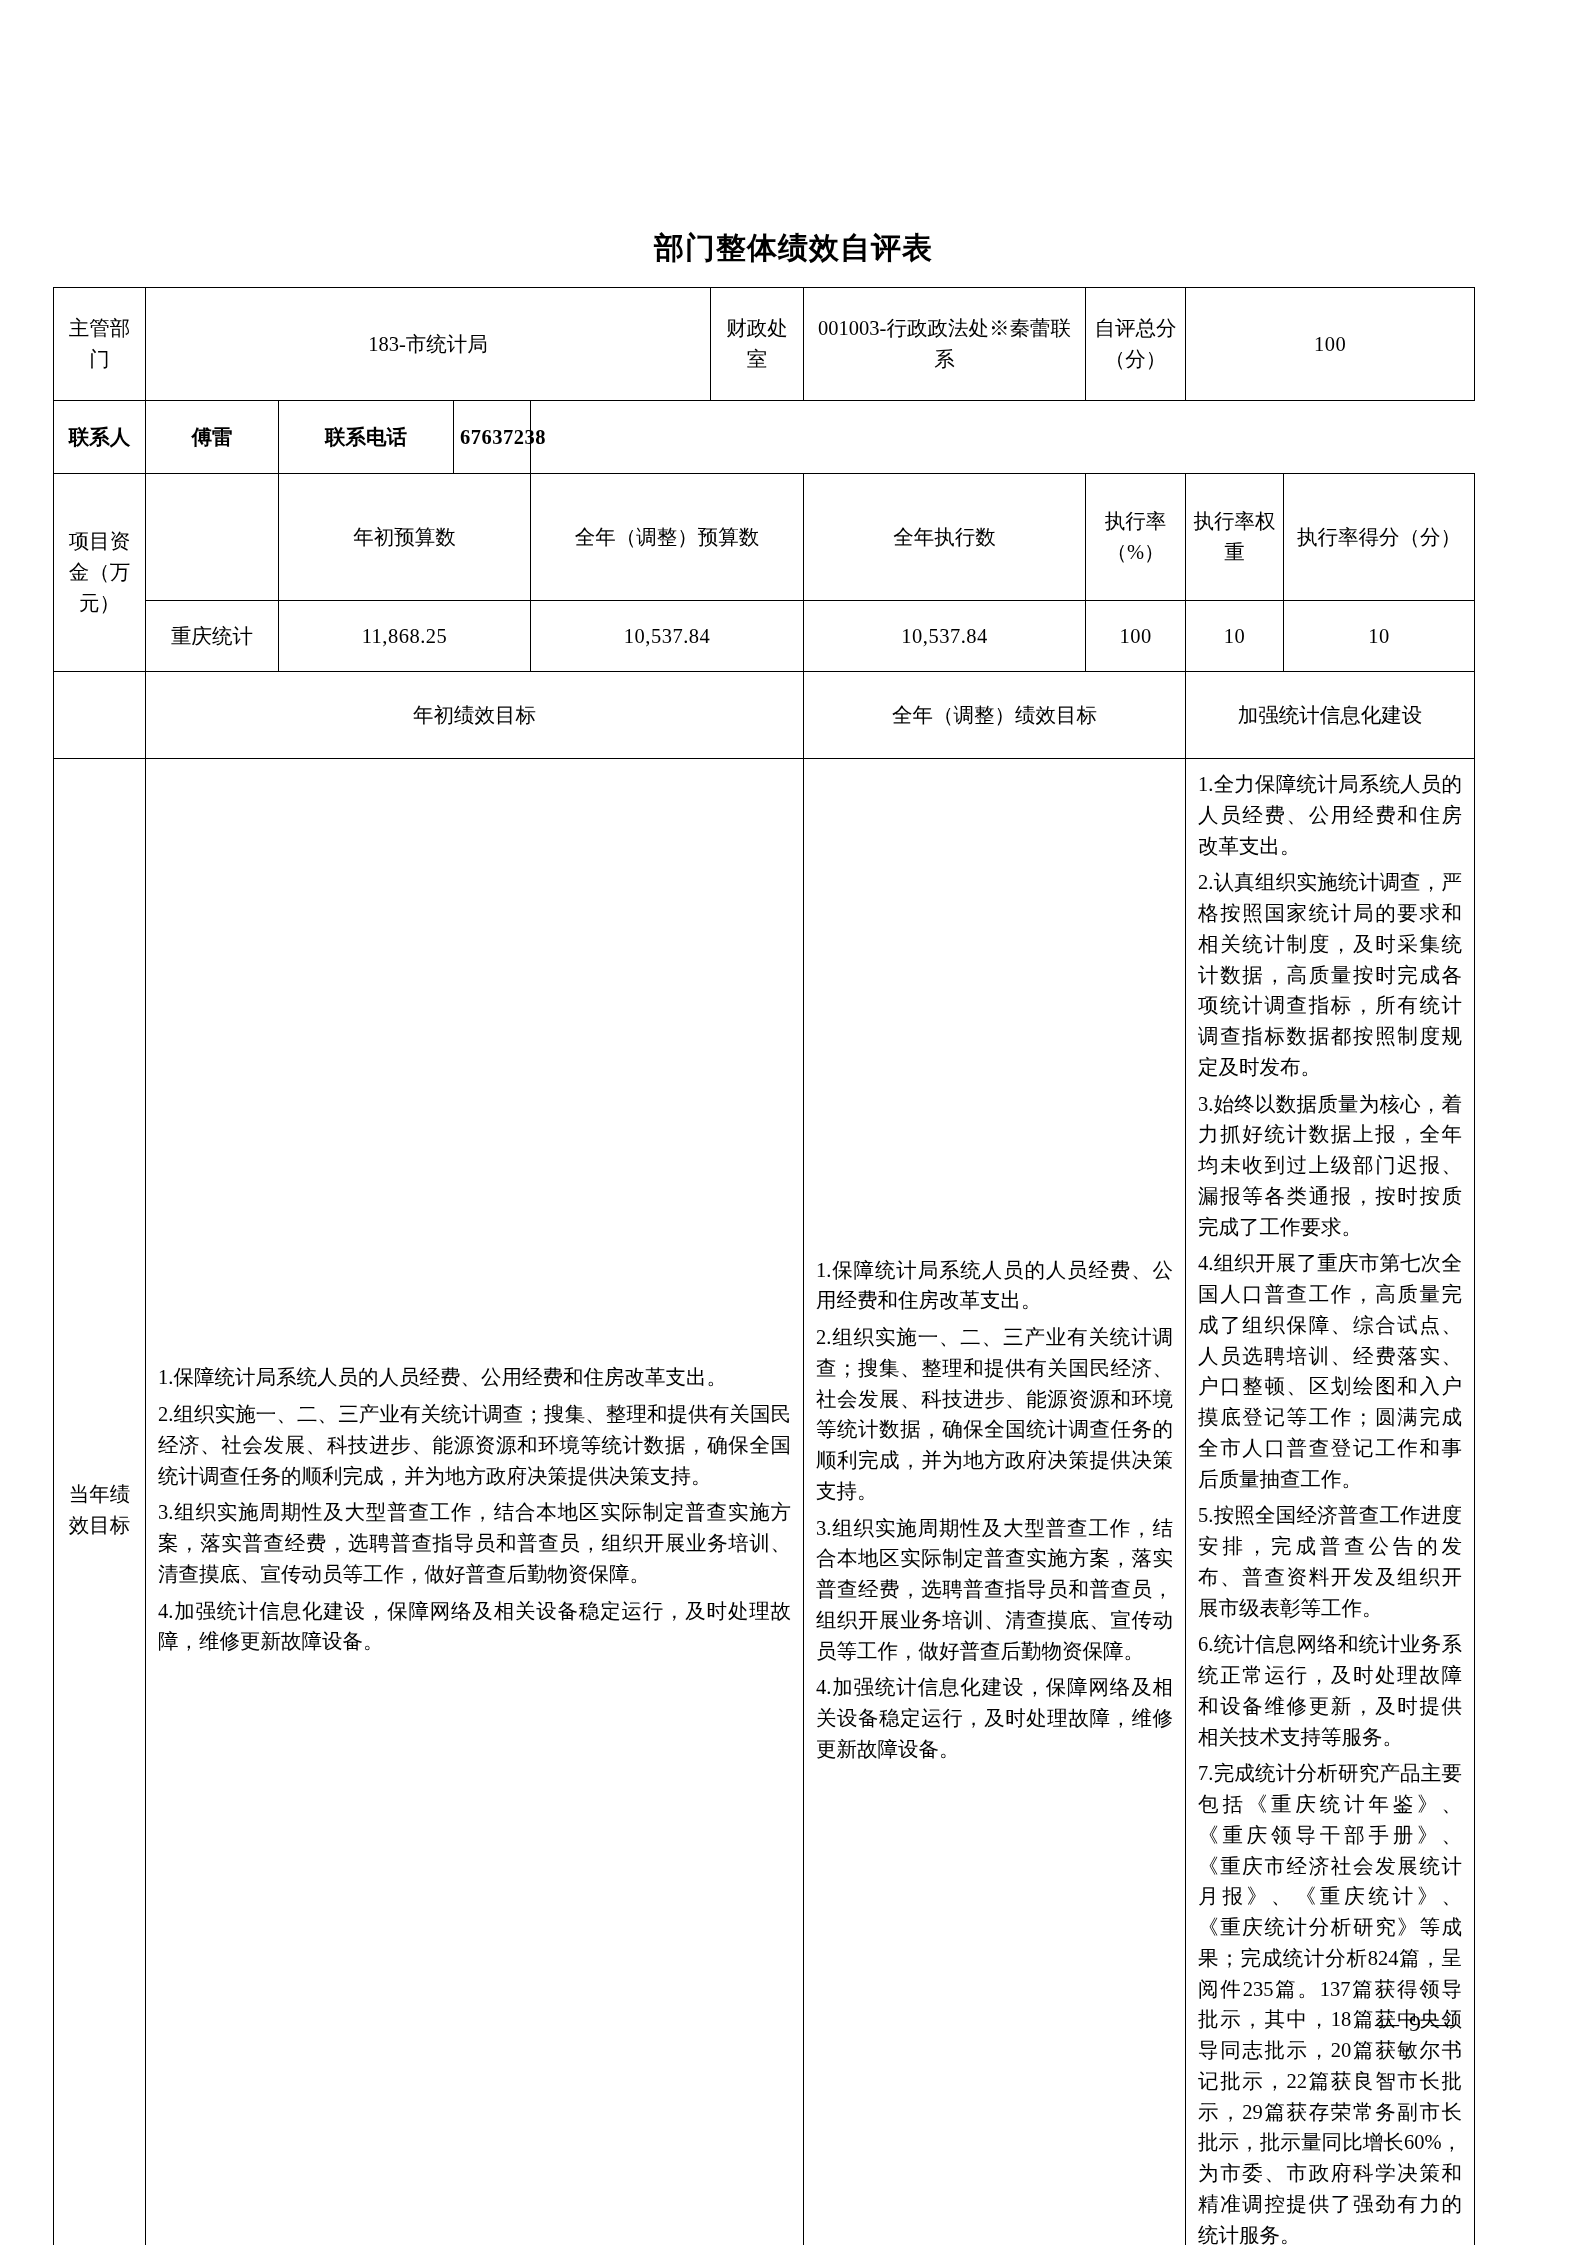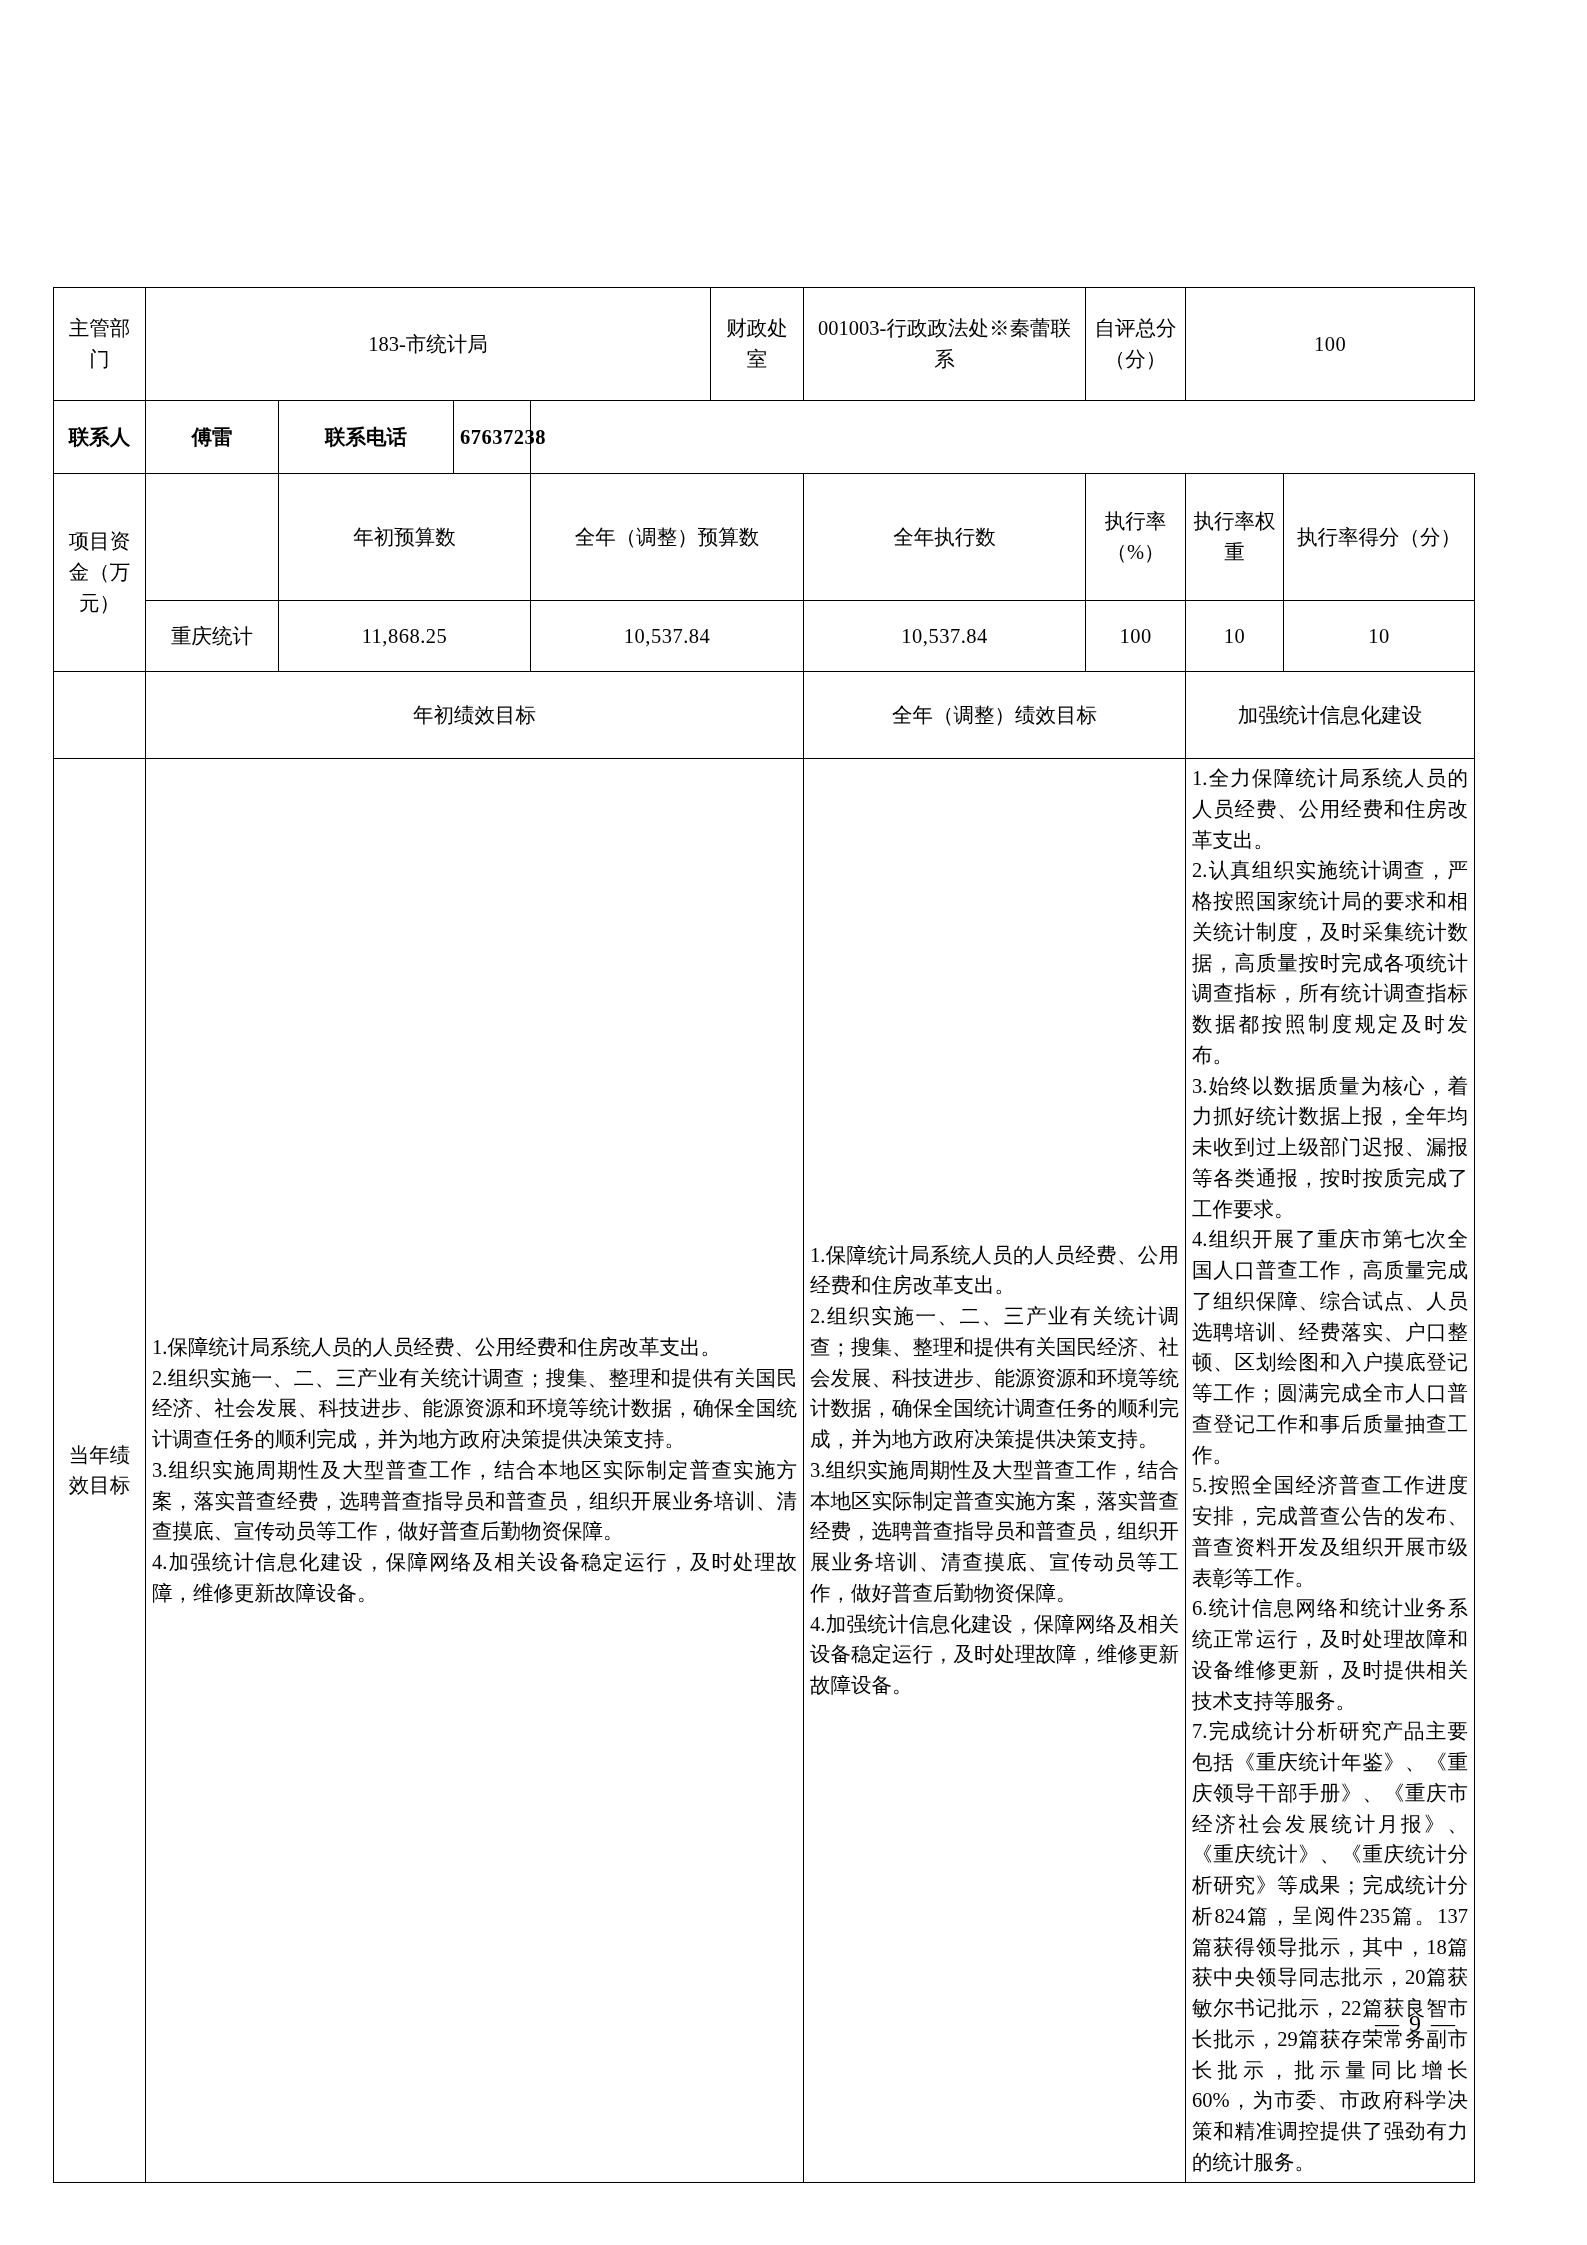--- a/index.html
+++ b/index.html
@@ -62,21 +62,21 @@
     line-height: 1.45;
   }
   .body-cell {
     text-align: left;
     vertical-align: top;
     padding: 16px 13px 10px 13px;
     font-size: 20.5px;
     line-height: 1.72;
   }
   .body-cell p {
-    margin: 0;
+    margin: 6px;
     text-align: justify;
     text-justify: inter-ideograph;
     text-indent: 0;
   }
   .side-label {
     text-align: center;
     vertical-align: middle;
     font-size: 20.5px;
     line-height: 1.5;
   }
@@ -94,20 +94,21 @@
     right: 130px;
     top: 0;
     font-size: 24px;
   }
 </style>
 </head>
 <body>
 
 <div class="page">
 
+  <div class="doc-title">部门整体绩效自评表</div>
 
   <table class="main">
     <colgroup>
       <col style="width:92px">
       <col style="width:133px">
       <col style="width:175px">
       <col style="width:77px">
       <col style="width:180px">
       <col style="width:93px">
       <col style="width:180px">

